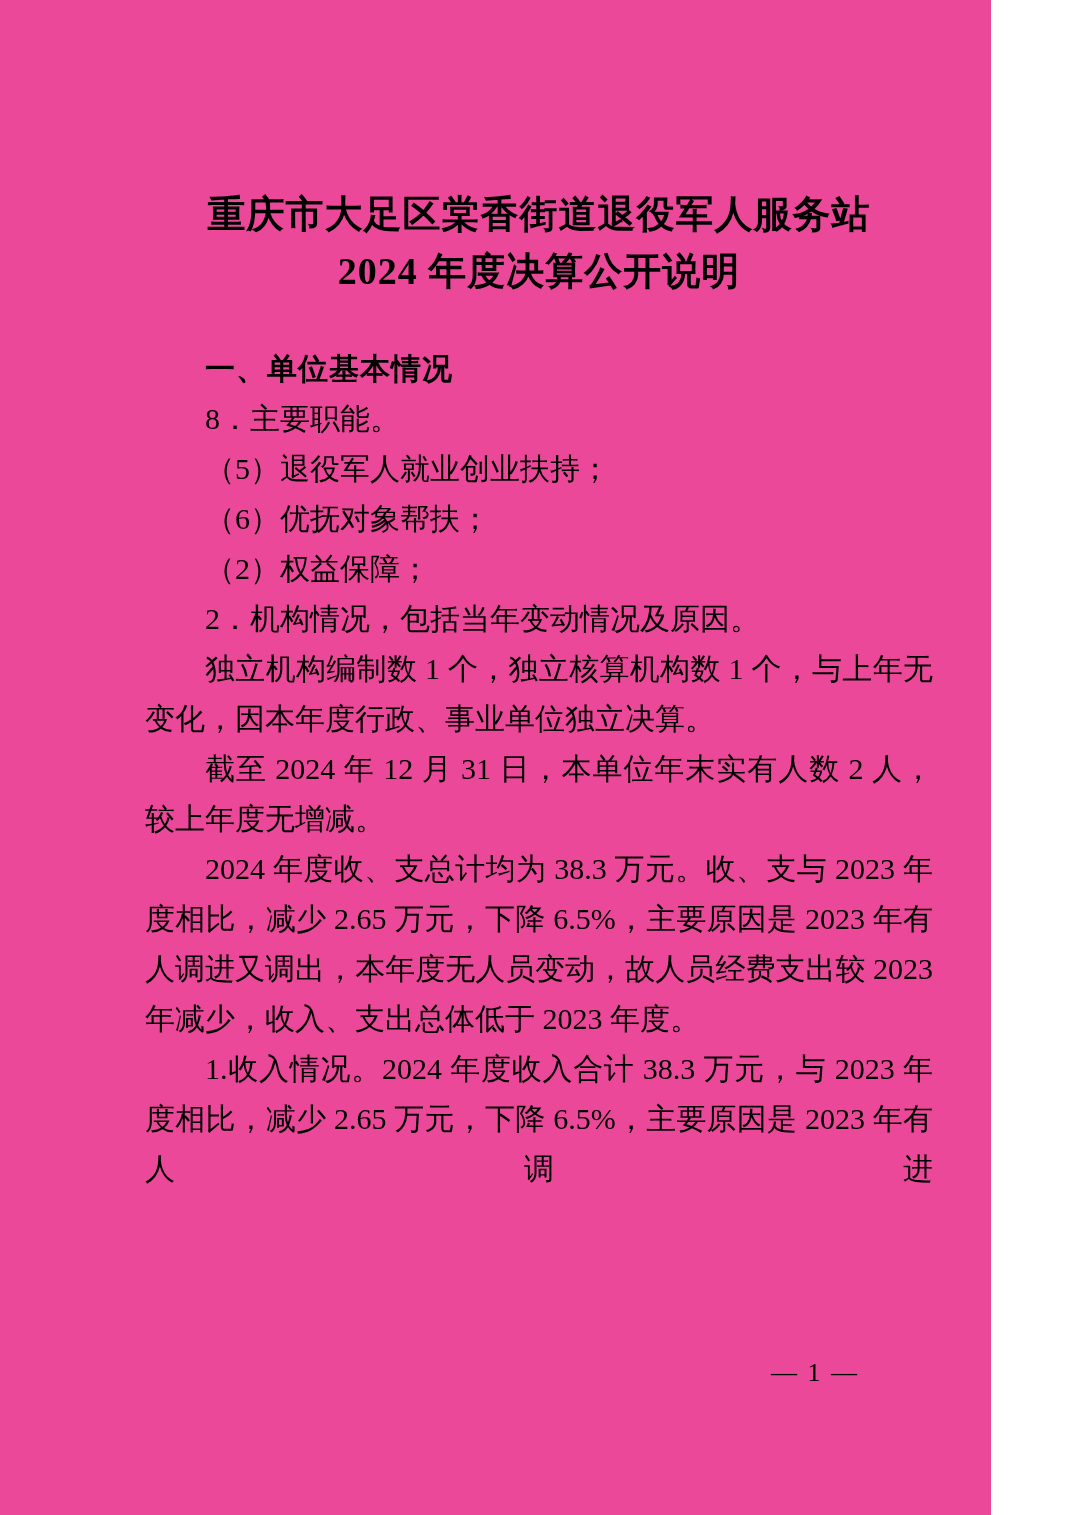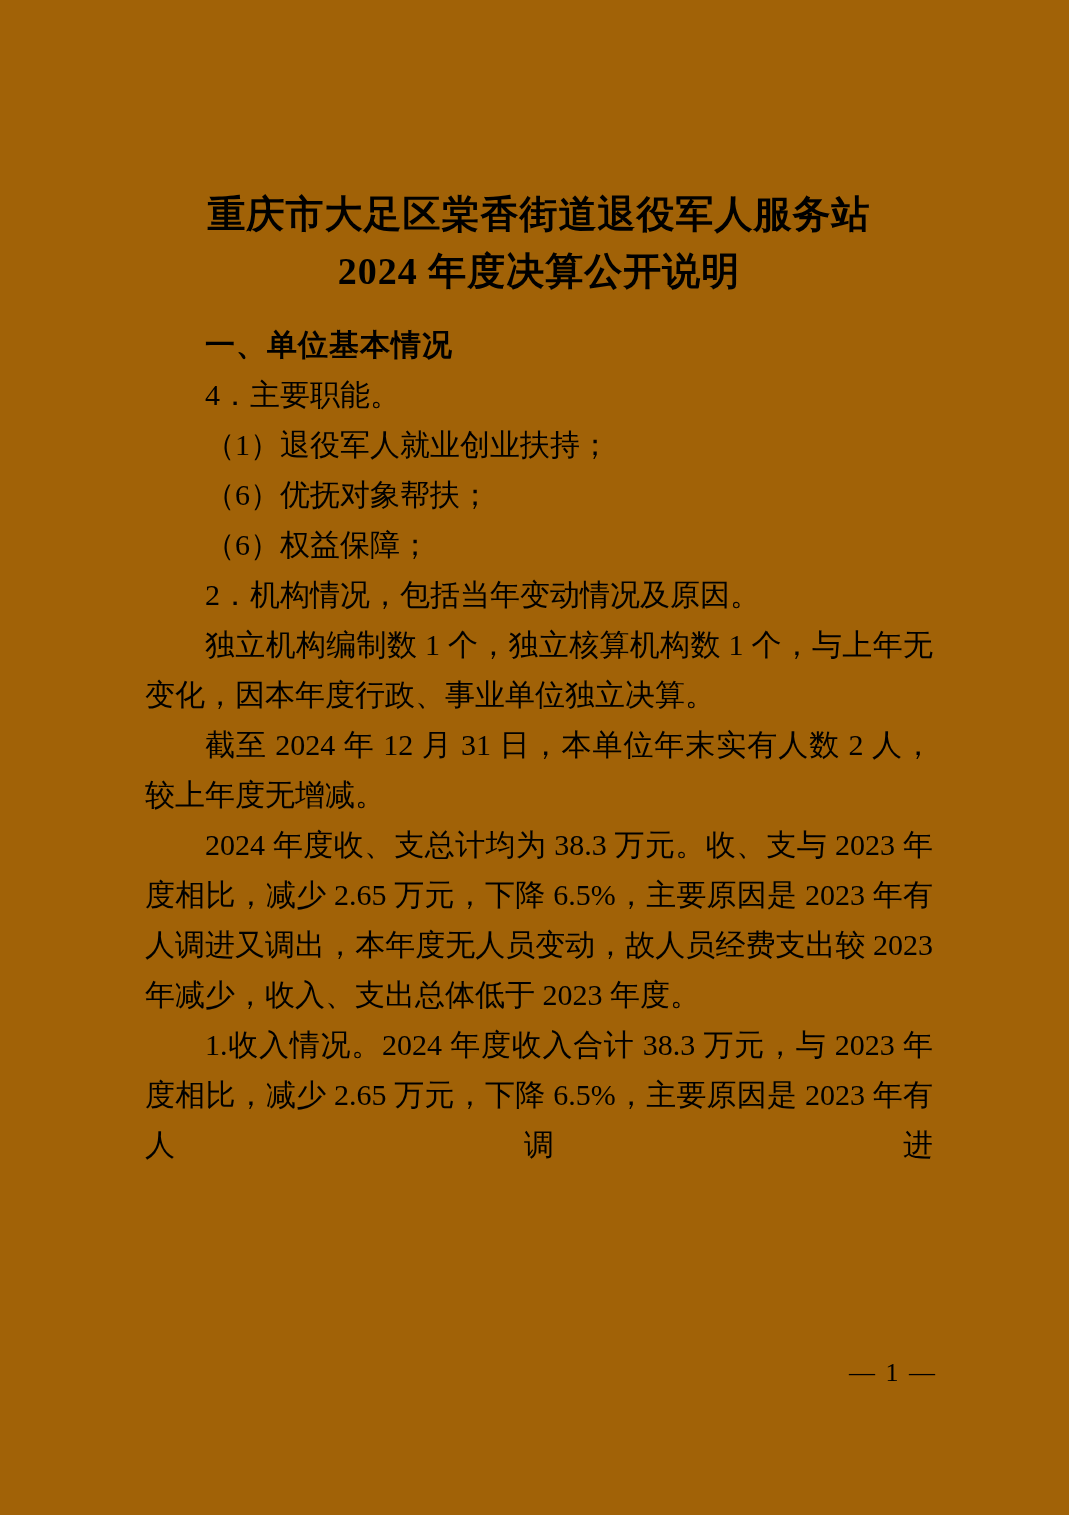--- a/index.html
+++ b/index.html
@@ -2,44 +2,44 @@
 <html><head>
 <meta charset="utf-8">
 <style>
   html, body {
     margin: 0;
     padding: 0;
     background: #ffffff;
   }
   .page {
     position: relative;
-    width: 1069px;
+    width: 991px;
     height: 1515px;
-    background: #a16207;
+    background: #ec4899;
     color: #000000;
     font-family: "Liberation Serif", "DejaVu Serif", serif;
     overflow: hidden;
   }
   .content {
     position: absolute;
     left: 145px;
     top: 0;
     width: 788px;
   }
   .doc-title {
     margin-top: 186px;
     text-align: center;
     font-weight: bold;
     font-size: 38px;
     line-height: 57px;
     letter-spacing: 1px;
     font-family: "Liberation Serif", "DejaVu Serif", serif;
   }
   .doc-body {
-    margin-top: 20px;
+    margin-top: 44px;
     font-size: 30px;
     line-height: 50px;
   }
   .doc-body p {
     margin: 0;
     text-indent: 2em;
     text-align: justify;
   }
   p.heading-hei {
     font-family: "Liberation Sans", "DejaVu Sans", sans-serif;
@@ -72,27 +72,27 @@
   <div class="content">
 
     <div class="doc-title">
       <div>重庆市大足区棠香街道退役军人服务站</div>
       <div>2024 年度决算公开说明</div>
     </div>
 
     <div class="doc-body">
       <p class="heading-hei">一、单位基本情况</p>
 
-      <p>4．主要职能。</p>
+      <p>8．主要职能。</p>
 
-      <p>（1）退役军人就业创业扶持；</p>
+      <p>（5）退役军人就业创业扶持；</p>
 
       <p>（6）优抚对象帮扶；</p>
 
-      <p>（6）权益保障；</p>
+      <p>（2）权益保障；</p>
 
       <p>2．机构情况，包括当年变动情况及原因。</p>
 
       <p>独立机构编制数 1 个，独立核算机构数 1 个，与上年无变化，因本年度行政、事业单位独立决算。</p>
 
 
       <p>截至 2024 年 12 月 31 日，本单位年末实有人数 2 人，较上年度无增减。</p>
 
 
 

